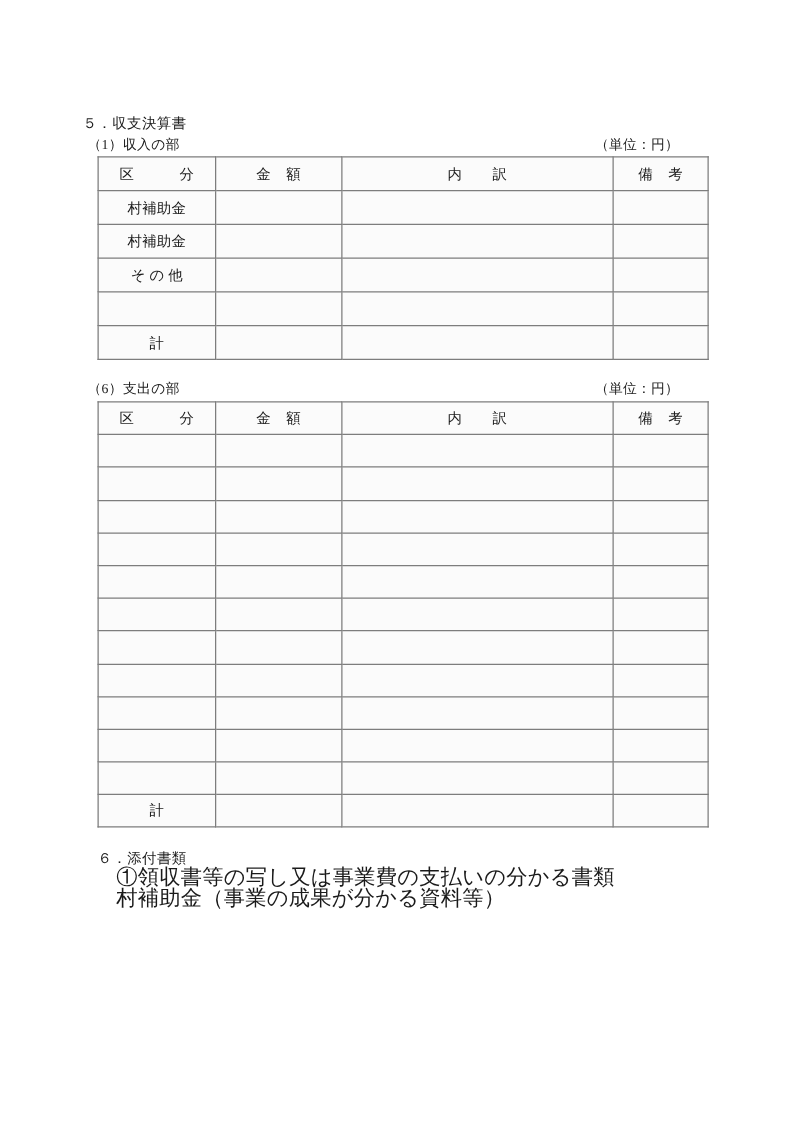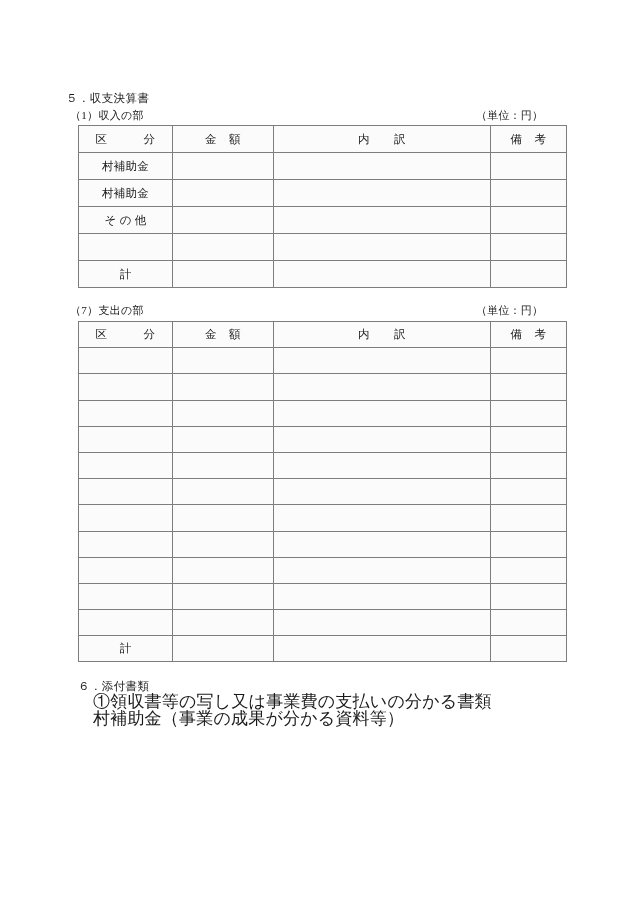--- a/index.html
+++ b/index.html
@@ -151,21 +151,21 @@
       </tr>
       <tr>
         <td class="lbl">計</td>
         <td></td>
         <td></td>
         <td></td>
       </tr>
     </tbody>
   </table>
 
-  <div class="subtitle" id="sub2">（7）支出の部</div>
+  <div class="subtitle" id="sub2">（6）支出の部</div>
   <div class="unit" id="unit2">（単位：円）</div>
 
   <table class="ftable" id="table-expense">
     <colgroup>
       <col class="col-kubun">
         <col class="col-kingaku">
         <col class="col-uchiwake">
         <col class="col-bikou">
     </colgroup>
     <tbody>

